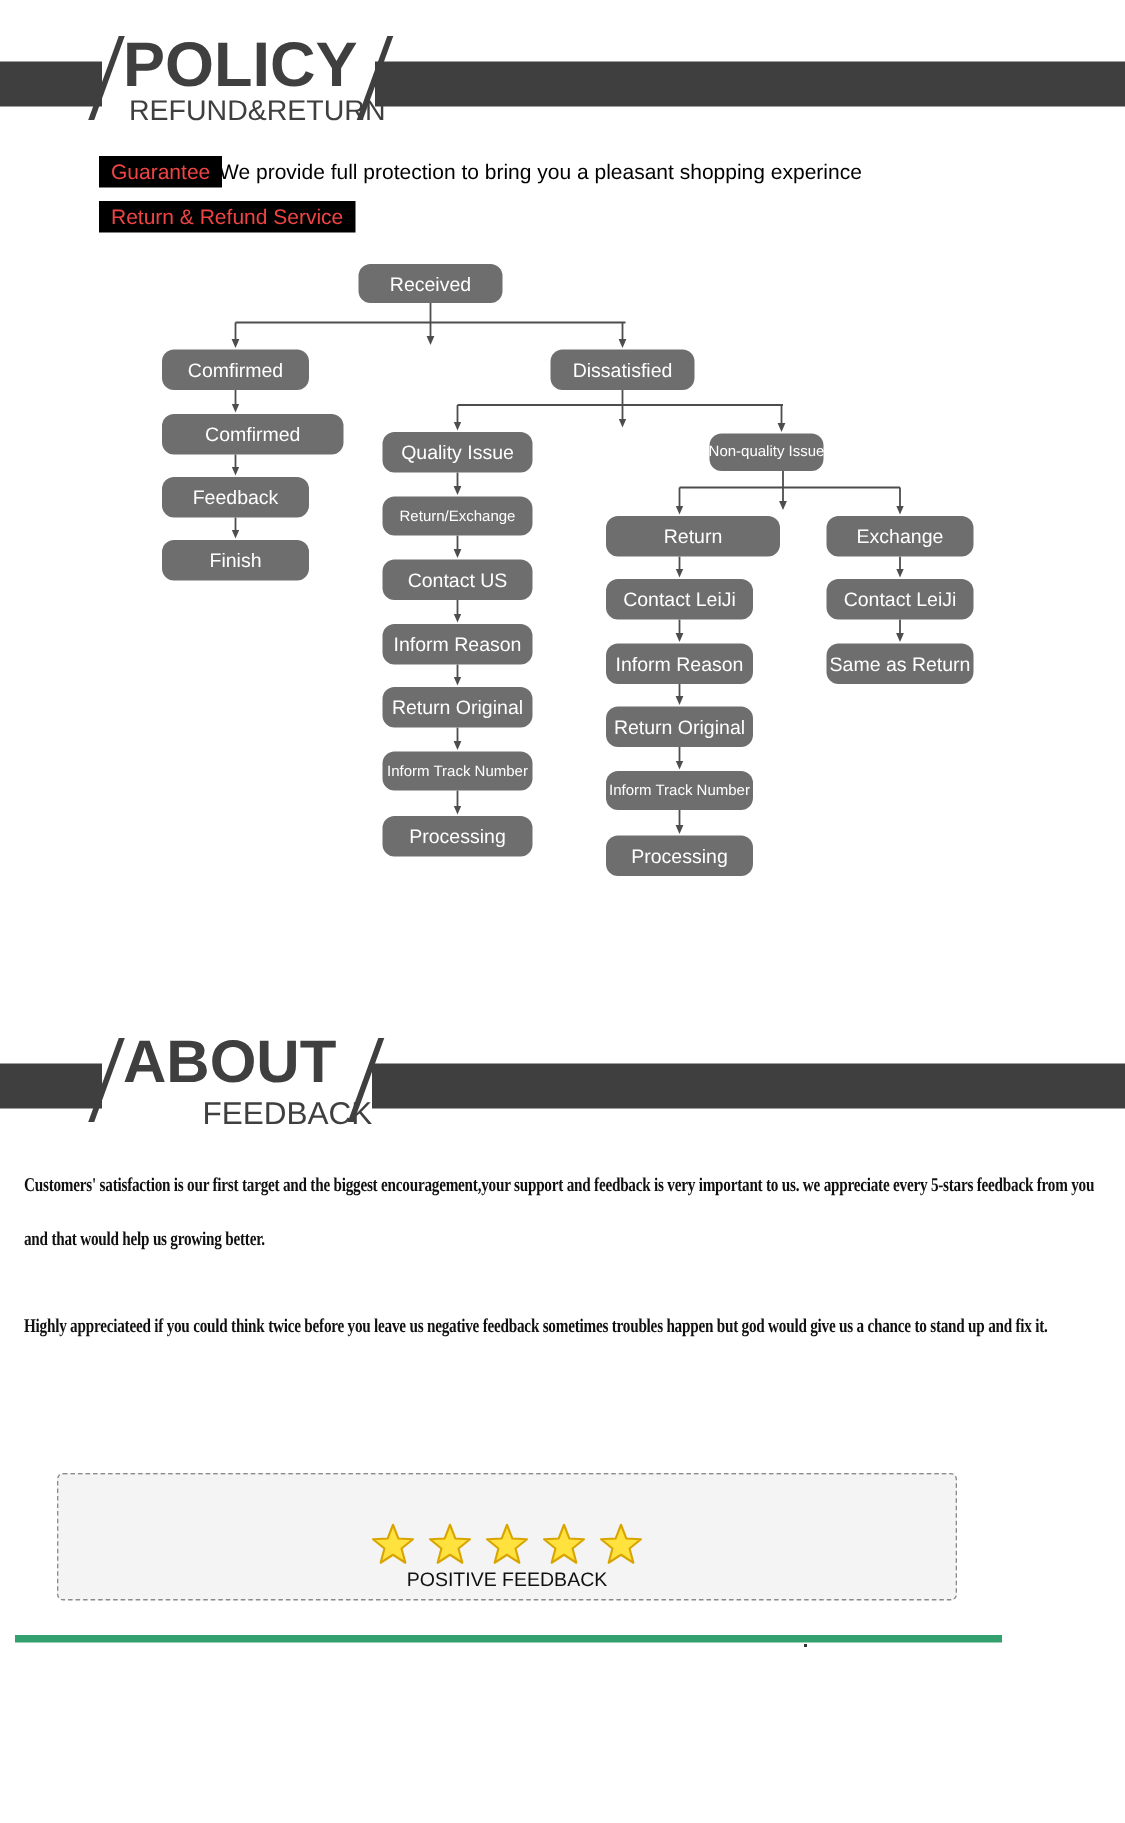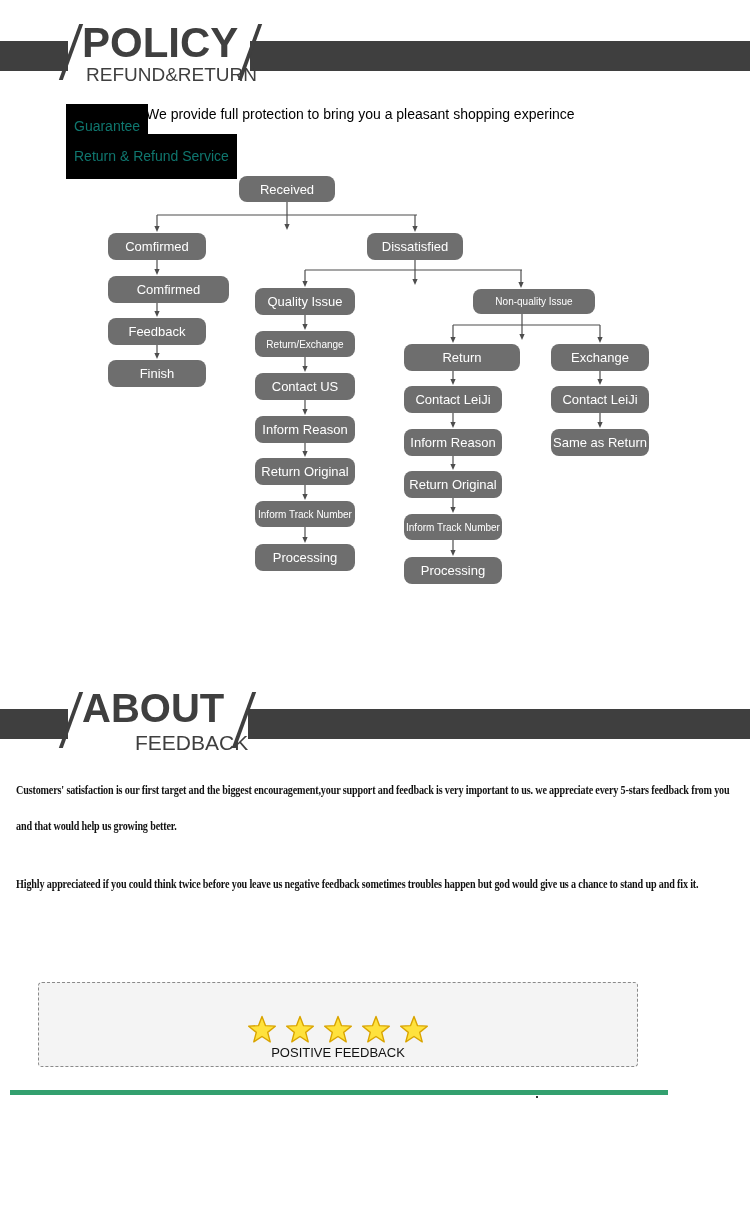--- a/index.html
+++ b/index.html
@@ -74,24 +74,24 @@
   #about-banner .banner-bar-right { left: 248px; width: 502px; }
   #about-banner .slash-a { left: 69px; top: 16px; }
   #about-banner .slash-b { left: 242px; top: 16px; }
   #about-banner .banner-title { left: 82px; top: 12px; font-size: 40px; }
   #about-banner .banner-sub { left: 135px; top: 56px; font-size: 21px; }
 
   
   .tag {
     position: absolute;
     background: #000000;
-    color: #0f766e;
+    color: #ef4444;
     font-size: 14px;
     line-height: 19px;
-    padding: 13px 8px;
+    padding: 1px 8px;
     white-space: nowrap;
   }
   #tag-guarantee { left: 66px; top: 104px; }
   #tag-service   { left: 66px; top: 134px; }
   #guarantee-text {
     position: absolute;
     left: 146px;
     top: 105px;
     font-size: 14px;
     line-height: 19px;
@@ -272,21 +272,21 @@
       <div class="node" style="left: 108px; top: 318px; width: 98px; height: 27px; background: rgb(110, 110, 110); color: rgb(255, 255, 255);">Feedback</div>
       <div class="node" style="left: 108px; top: 360px; width: 98px; height: 27px; background: rgb(110, 110, 110); color: rgb(255, 255, 255);">Finish</div>
       <div class="node" style="left: 367px; top: 233px; width: 96px; height: 27px; background: rgb(110, 110, 110); color: rgb(255, 255, 255);">Dissatisfied</div>
       <div class="node" style="left: 255px; top: 288px; width: 100px; height: 27px; background: rgb(110, 110, 110); color: rgb(255, 255, 255);">Quality Issue</div>
       <div class="node sm" style="left: 255px; top: 331px; width: 100px; height: 26px; background: rgb(110, 110, 110); color: rgb(255, 255, 255);">Return/Exchange</div>
       <div class="node" style="left: 255px; top: 373px; width: 100px; height: 27px; background: rgb(110, 110, 110); color: rgb(255, 255, 255);">Contact US</div>
       <div class="node" style="left: 255px; top: 416px; width: 100px; height: 27px; background: rgb(110, 110, 110); color: rgb(255, 255, 255);">Inform Reason</div>
       <div class="node" style="left: 255px; top: 458px; width: 100px; height: 27px; background: rgb(110, 110, 110); color: rgb(255, 255, 255);">Return Original</div>
       <div class="node sm" style="left: 255px; top: 501px; width: 100px; height: 26px; background: rgb(110, 110, 110); color: rgb(255, 255, 255);">Inform Track Number</div>
       <div class="node" style="left: 255px; top: 544px; width: 100px; height: 27px; background: rgb(110, 110, 110); color: rgb(255, 255, 255);">Processing</div>
-      <div class="node sm" style="left: 473px; top: 289px; width: 122px; height: 25px; background: rgb(110, 110, 110); color: rgb(255, 255, 255);">Non-quality Issue</div>
+      <div class="node sm" style="left: 473px; top: 289px; width: 76px; height: 25px; background: rgb(110, 110, 110); color: rgb(255, 255, 255);">Non-quality Issue</div>
       <div class="node" style="left: 404px; top: 344px; width: 116px; height: 27px; background: rgb(110, 110, 110); color: rgb(255, 255, 255);">Return</div>
       <div class="node" style="left: 404px; top: 386px; width: 98px; height: 27px; background: rgb(110, 110, 110); color: rgb(255, 255, 255);">Contact LeiJi</div>
       <div class="node" style="left: 404px; top: 429px; width: 98px; height: 27px; background: rgb(110, 110, 110); color: rgb(255, 255, 255);">Inform Reason</div>
       <div class="node" style="left: 404px; top: 471px; width: 98px; height: 27px; background: rgb(110, 110, 110); color: rgb(255, 255, 255);">Return Original</div>
       <div class="node sm" style="left: 404px; top: 514px; width: 98px; height: 26px; background: rgb(110, 110, 110); color: rgb(255, 255, 255);">Inform Track Number</div>
       <div class="node" style="left: 404px; top: 557px; width: 98px; height: 27px; background: rgb(110, 110, 110); color: rgb(255, 255, 255);">Processing</div>
       <div class="node" style="left: 551px; top: 344px; width: 98px; height: 27px; background: rgb(110, 110, 110); color: rgb(255, 255, 255);">Exchange</div>
       <div class="node" style="left: 551px; top: 386px; width: 98px; height: 27px; background: rgb(110, 110, 110); color: rgb(255, 255, 255);">Contact LeiJi</div>
       <div class="node" style="left: 551px; top: 429px; width: 98px; height: 27px; background: rgb(110, 110, 110); color: rgb(255, 255, 255);">Same as Return</div>
     </div>

